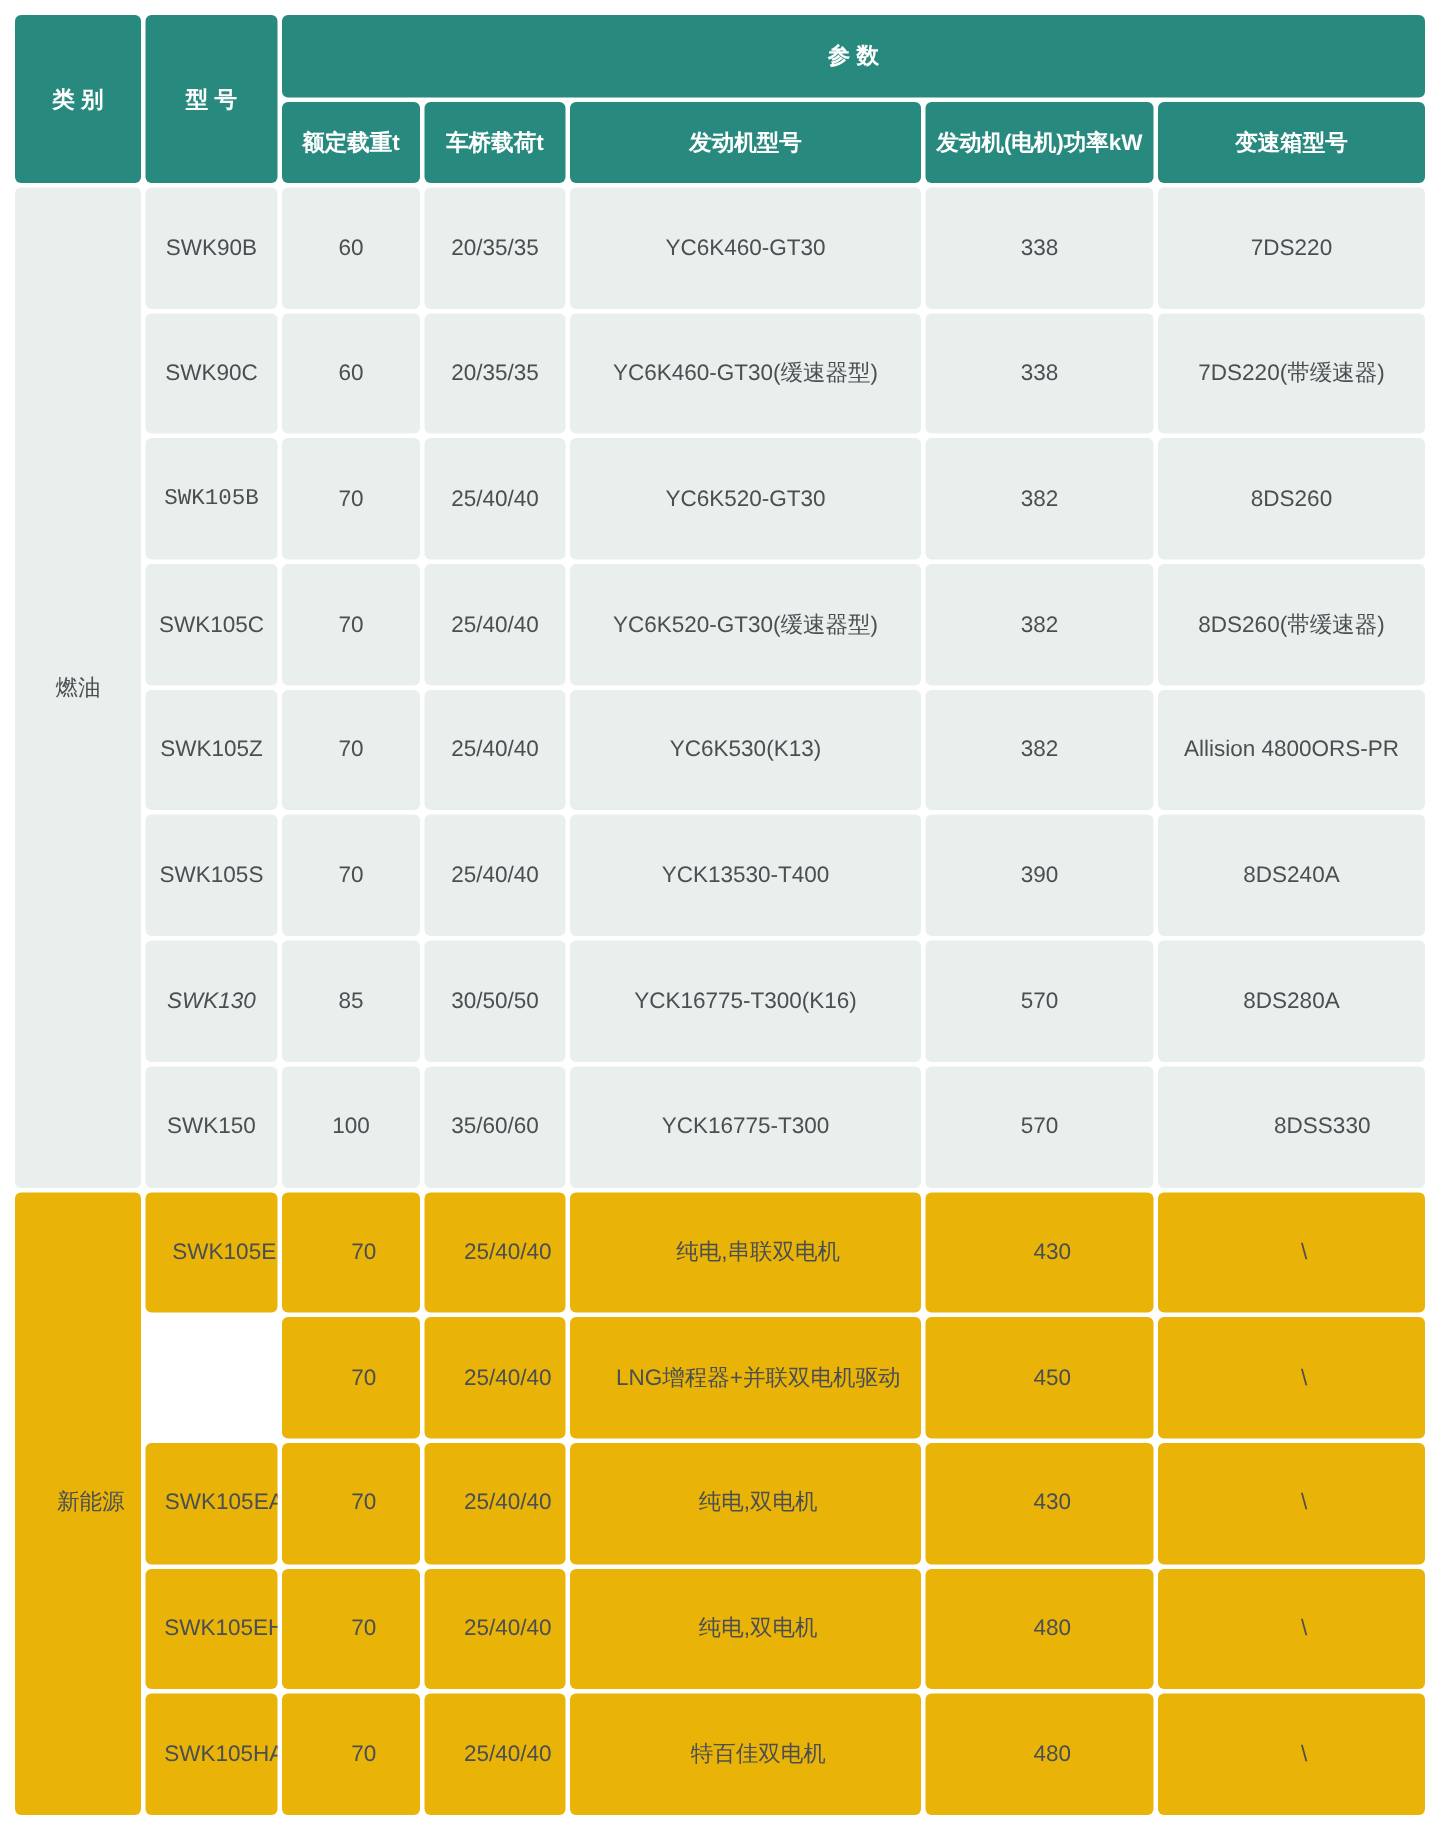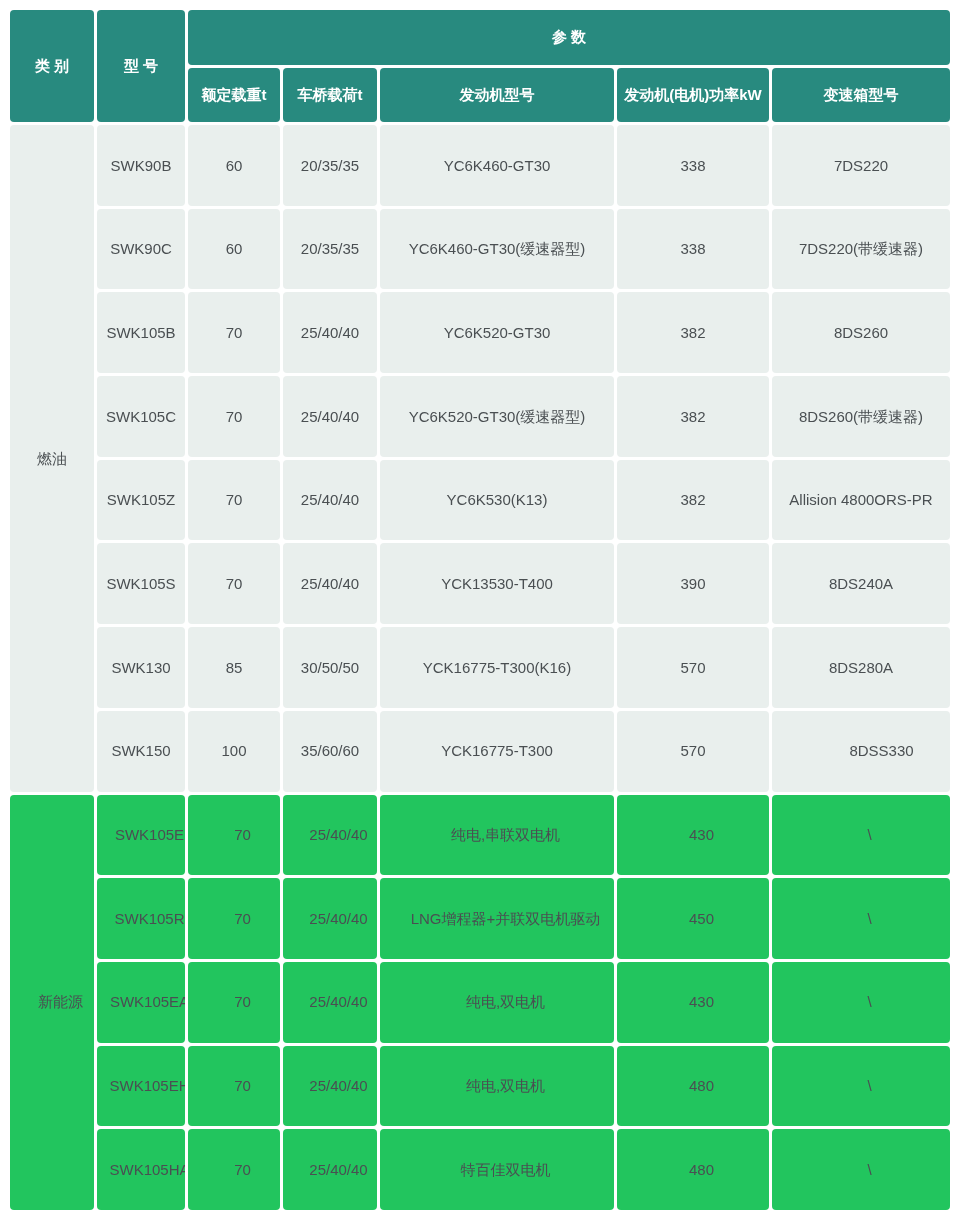--- a/index.html
+++ b/index.html
@@ -38,21 +38,21 @@
     font-weight: bold;
     font-size: 15px;
   }
   .body {
     color: #4a4f52;
     font-size: 15px;
     line-height: 1.3;
     padding: 2px 4px;
   }
   .fuel { background: #e9efed; }
-  .ne   { background: #22c55e; padding-left: 21px; }
+  .ne   { background: #eab308; padding-left: 21px; }
   .c-cat   { grid-column: 1; grid-row: 1 / span 2; }
   .c-model { grid-column: 2; grid-row: 1 / span 2; }
   .c-param { grid-column: 3 / span 5; grid-row: 1; }
   .sub-0 { grid-column: 3; grid-row: 2; }
   .sub-1 { grid-column: 4; grid-row: 2; }
   .sub-2 { grid-column: 5; grid-row: 2; }
   .sub-3 { grid-column: 6; grid-row: 2; }
   .sub-4 { grid-column: 7; grid-row: 2; }
 </style>
 </head>
@@ -75,21 +75,21 @@
       <div class="cell body fuel" style="grid-area: 3 / 4;">20/35/35</div>
       <div class="cell body fuel" style="grid-area: 3 / 5;">YC6K460-GT30</div>
       <div class="cell body fuel" style="grid-area: 3 / 6;">338</div>
       <div class="cell body fuel" style="grid-area: 3 / 7;">7DS220</div>
       <div class="cell body fuel" style="grid-area: 4 / 2;">SWK90C</div>
       <div class="cell body fuel" style="grid-area: 4 / 3;">60</div>
       <div class="cell body fuel" style="grid-area: 4 / 4;">20/35/35</div>
       <div class="cell body fuel" style="grid-area: 4 / 5;">YC6K460-GT30(缓速器型)</div>
       <div class="cell body fuel" style="grid-area: 4 / 6;">338</div>
       <div class="cell body fuel" style="grid-area: 4 / 7;">7DS220(带缓速器)</div>
-      <div class="cell body fuel" style="grid-area: 5 / 2;">SWK105B</div>
+      <div class="cell body fuel" style="grid-area: 5 / 2; font-family: Liberation Mono, monospace;">SWK105B</div>
       <div class="cell body fuel" style="grid-area: 5 / 3;">70</div>
       <div class="cell body fuel" style="grid-area: 5 / 4;">25/40/40</div>
       <div class="cell body fuel" style="grid-area: 5 / 5;">YC6K520-GT30</div>
       <div class="cell body fuel" style="grid-area: 5 / 6;">382</div>
       <div class="cell body fuel" style="grid-area: 5 / 7;">8DS260</div>
       <div class="cell body fuel" style="grid-area: 6 / 2;">SWK105C</div>
       <div class="cell body fuel" style="grid-area: 6 / 3;">70</div>
       <div class="cell body fuel" style="grid-area: 6 / 4;">25/40/40</div>
       <div class="cell body fuel" style="grid-area: 6 / 5;">YC6K520-GT30(缓速器型)</div>
       <div class="cell body fuel" style="grid-area: 6 / 6;">382</div>
@@ -99,40 +99,39 @@
       <div class="cell body fuel" style="grid-area: 7 / 4;">25/40/40</div>
       <div class="cell body fuel" style="grid-area: 7 / 5;">YC6K530(K13)</div>
       <div class="cell body fuel" style="grid-area: 7 / 6;">382</div>
       <div class="cell body fuel" style="grid-area: 7 / 7;">Allision 4800ORS-PR</div>
       <div class="cell body fuel" style="grid-area: 8 / 2;">SWK105S</div>
       <div class="cell body fuel" style="grid-area: 8 / 3;">70</div>
       <div class="cell body fuel" style="grid-area: 8 / 4;">25/40/40</div>
       <div class="cell body fuel" style="grid-area: 8 / 5;">YCK13530-T400</div>
       <div class="cell body fuel" style="grid-area: 8 / 6;">390</div>
       <div class="cell body fuel" style="grid-area: 8 / 7;">8DS240A</div>
-      <div class="cell body fuel" style="grid-area: 9 / 2;">SWK130</div>
+      <div class="cell body fuel" style="grid-area: 9 / 2; font-style: italic;">SWK130</div>
       <div class="cell body fuel" style="grid-area: 9 / 3;">85</div>
       <div class="cell body fuel" style="grid-area: 9 / 4;">30/50/50</div>
       <div class="cell body fuel" style="grid-area: 9 / 5;">YCK16775-T300(K16)</div>
       <div class="cell body fuel" style="grid-area: 9 / 6;">570</div>
       <div class="cell body fuel" style="grid-area: 9 / 7; text-align: center;">8DS280A</div>
       <div class="cell body fuel" style="grid-area: 10 / 2;">SWK150</div>
       <div class="cell body fuel" style="grid-area: 10 / 3;">100</div>
       <div class="cell body fuel" style="grid-area: 10 / 4;">35/60/60</div>
       <div class="cell body fuel" style="grid-area: 10 / 5;">YCK16775-T300</div>
       <div class="cell body fuel" style="grid-area: 10 / 6;">570</div>
       <div class="cell body fuel" style="grid-area: 10 / 7; padding-left: 45px;">8DSS330</div>
       <div class="cell body ne" style="grid-area: 11 / 1 / span 5;">新能源</div>
       <div class="cell body ne" style="grid-area: 11 / 2;">SWK105E</div>
       <div class="cell body ne" style="grid-area: 11 / 3;">70</div>
       <div class="cell body ne" style="grid-area: 11 / 4;">25/40/40</div>
       <div class="cell body ne" style="grid-area: 11 / 5;">纯电,串联双电机</div>
       <div class="cell body ne" style="grid-area: 11 / 6;">430</div>
       <div class="cell body ne" style="grid-area: 11 / 7;">\</div>
-      <div class="cell body ne" style="grid-area: 12 / 2;">SWK105R</div>
       <div class="cell body ne" style="grid-area: 12 / 3;">70</div>
       <div class="cell body ne" style="grid-area: 12 / 4;">25/40/40</div>
       <div class="cell body ne" style="grid-area: 12 / 5;">LNG增程器+并联双电机驱动</div>
       <div class="cell body ne" style="grid-area: 12 / 6;">450</div>
       <div class="cell body ne" style="grid-area: 12 / 7;">\</div>
       <div class="cell body ne" style="grid-area: 13 / 2;">SWK105EA</div>
       <div class="cell body ne" style="grid-area: 13 / 3;">70</div>
       <div class="cell body ne" style="grid-area: 13 / 4;">25/40/40</div>
       <div class="cell body ne" style="grid-area: 13 / 5;">纯电,双电机</div>
       <div class="cell body ne" style="grid-area: 13 / 6;">430</div>

